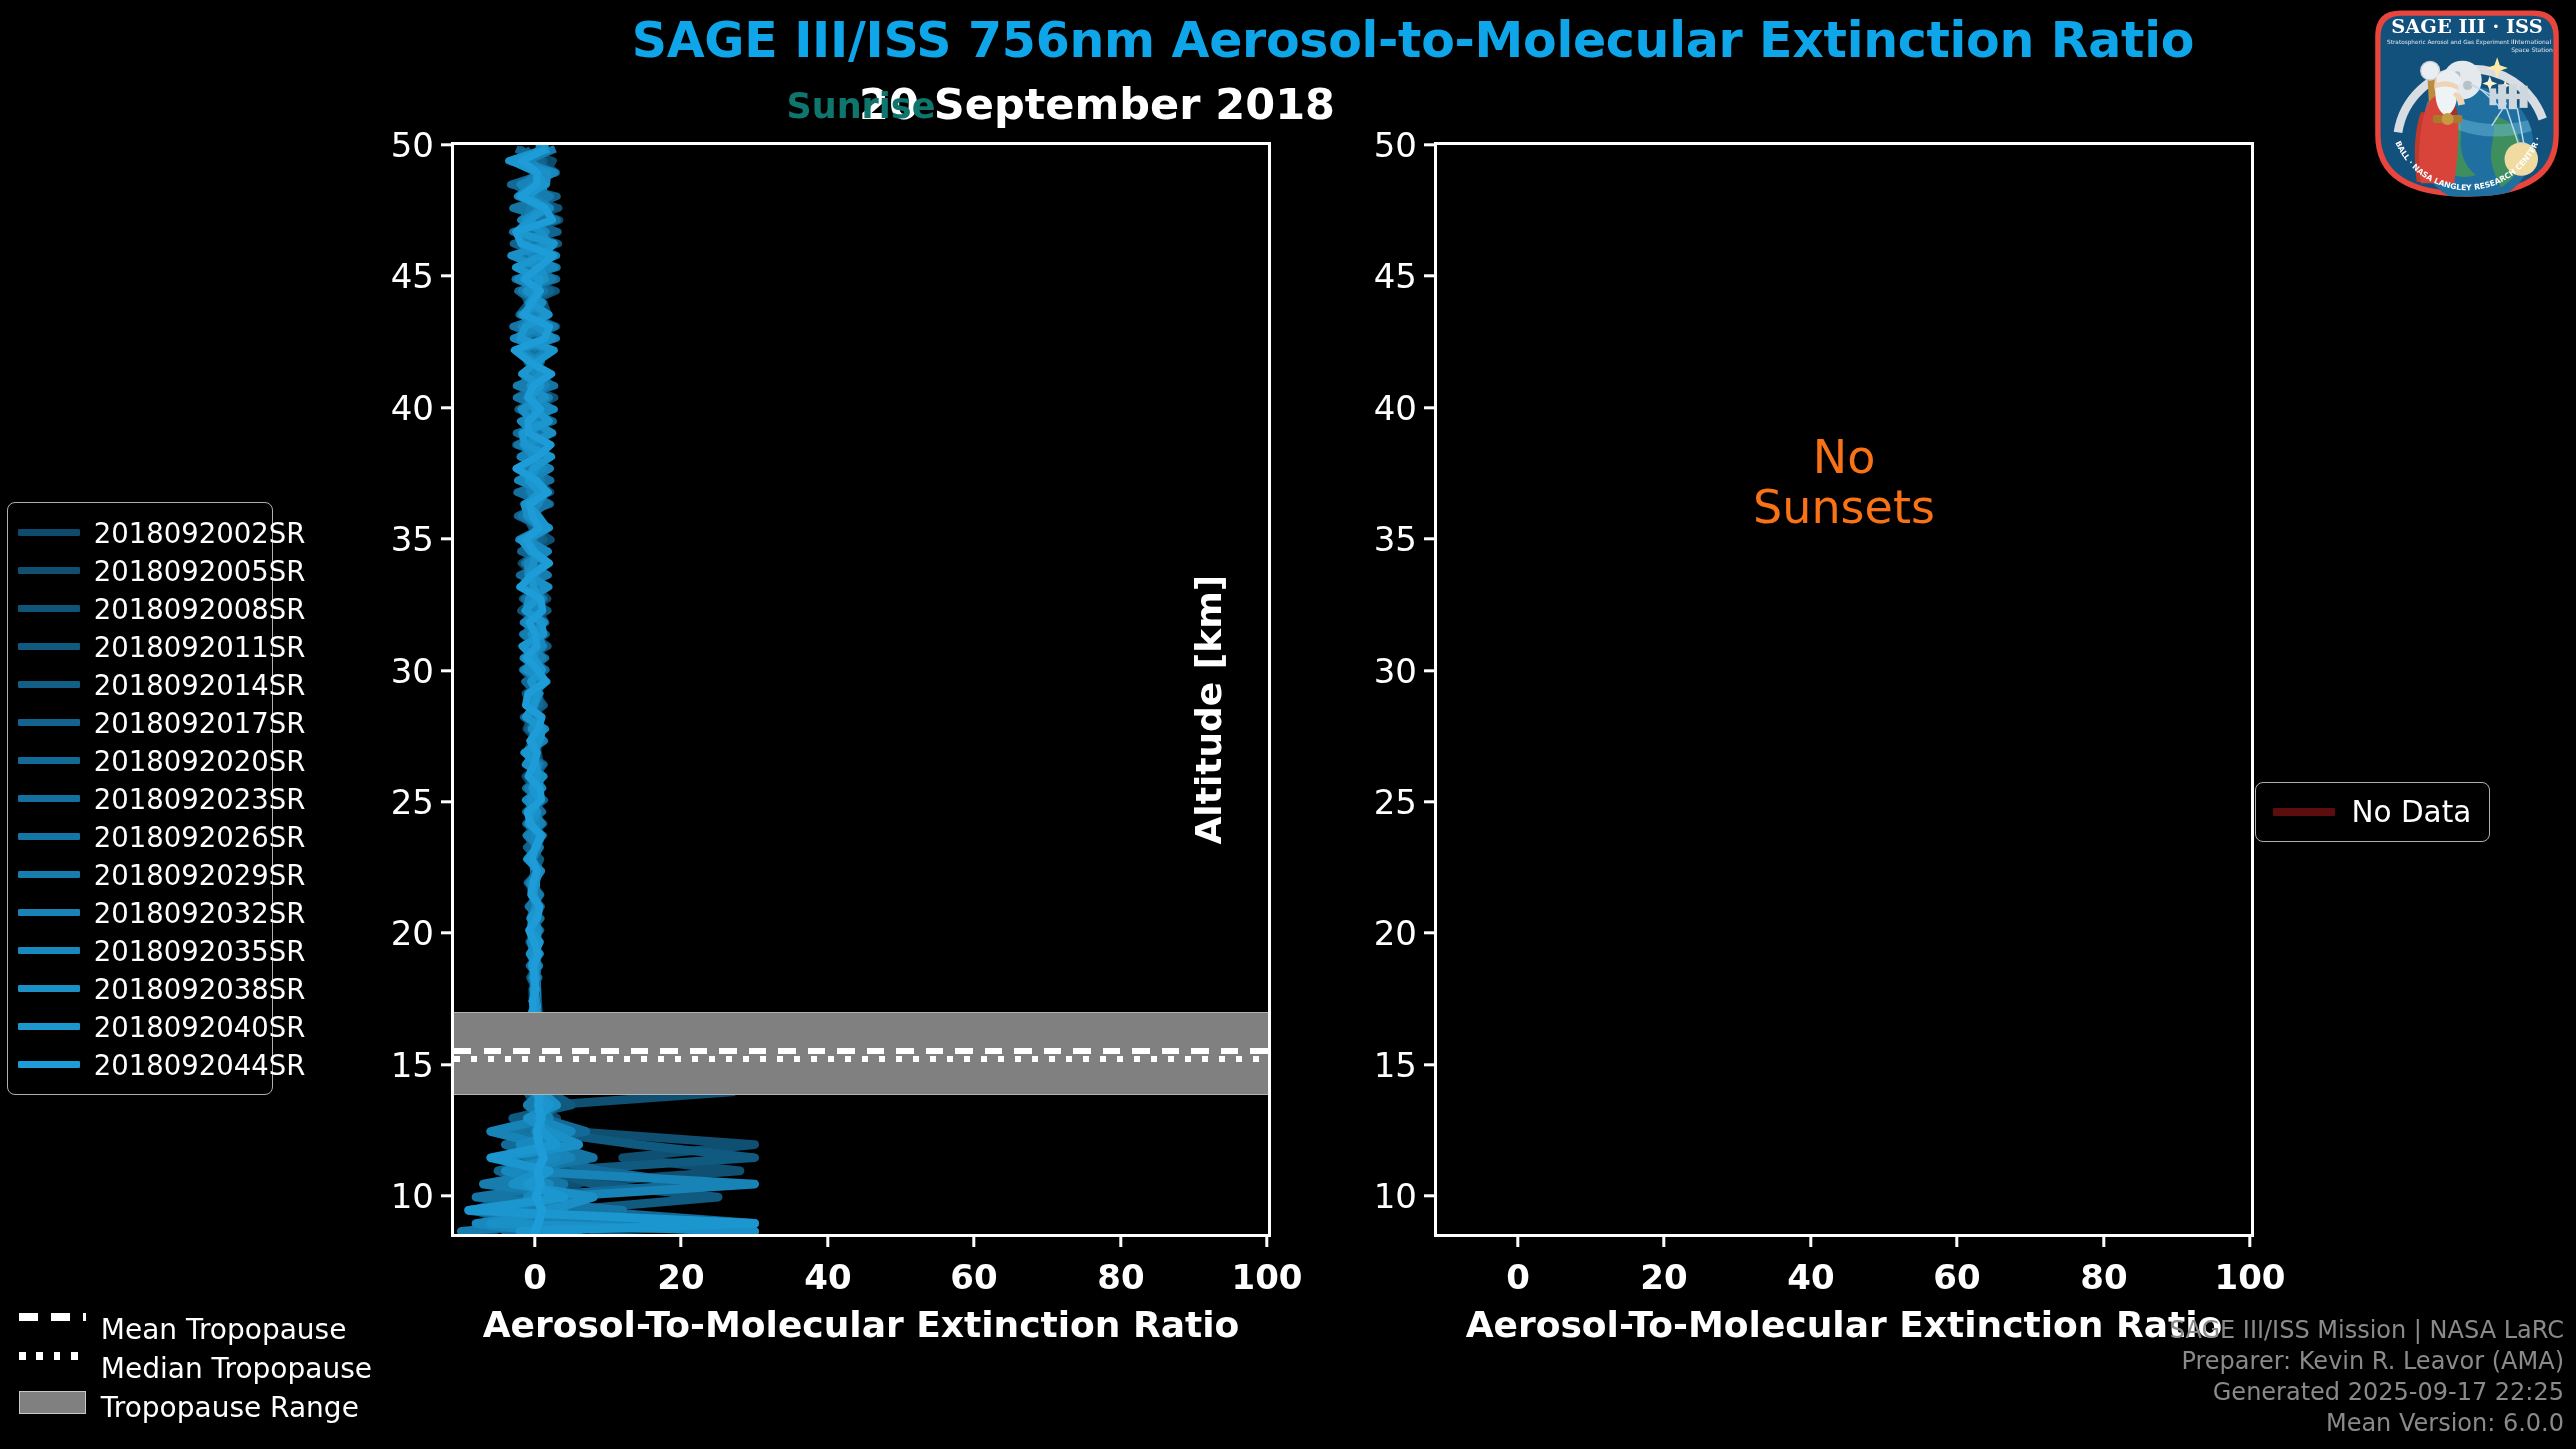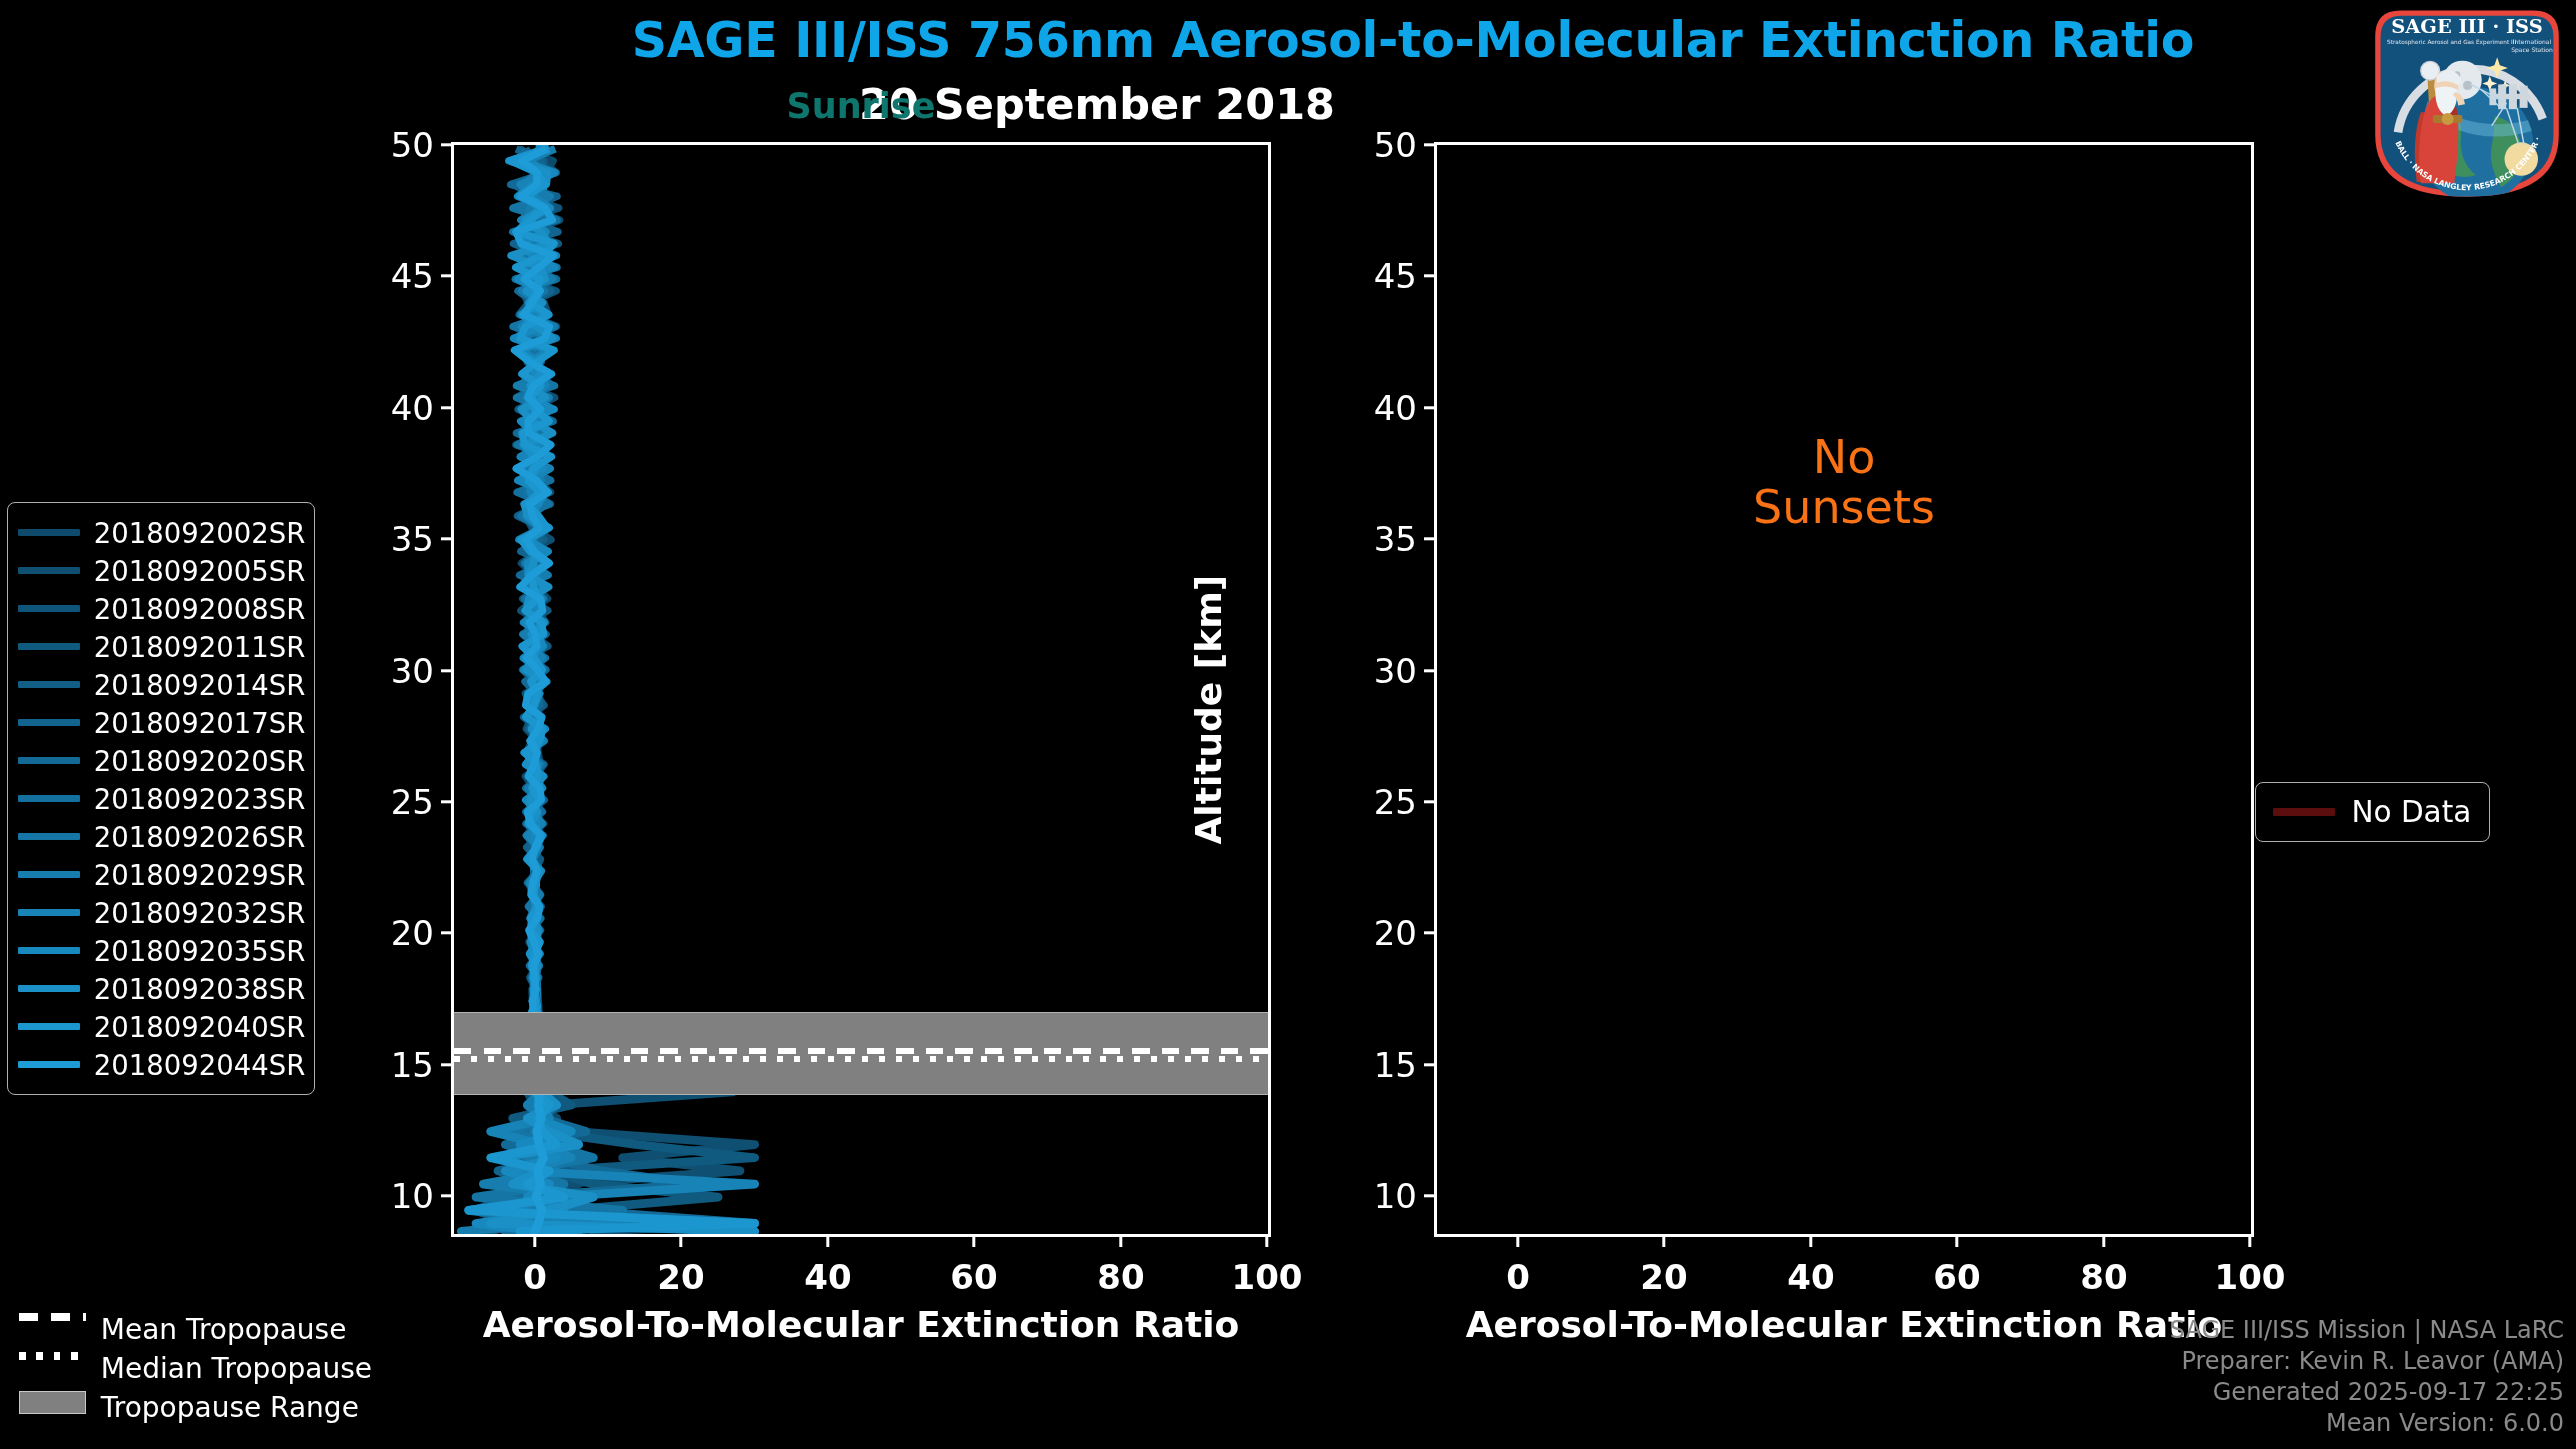--- a/index.html
+++ b/index.html
@@ -88,21 +88,21 @@
     position: absolute; left: 0; top: 288px; width: 100%;
     text-align: center; color: #f97316; font-size: 46px; line-height: 1.08;
     white-space: pre-line;
   }
 
   
   .legend-box {
     position: absolute; background: #000;
     border: 1.3px solid #b0b0b0; border-radius: 8px;
   }
-  #legend-series { left: 6.7px; top: 502px; width: 308px; padding: 10.7px 13.4px 10.7px 10.7px; }
+  #legend-series { left: 6.7px; top: 502px; width: 266px; padding: 10.7px 13.4px 10.7px 10.7px; }
   .legend-row { display: flex; align-items: center; height: 38px; }
   .legend-swatch { width: 62px; height: 6.7px; flex: 0 0 62px; border-radius: 1.3px; }
   .legend-text {
     flex: 1; color: #fff; font-size: 27.5px; text-align: right;
     white-space: nowrap; padding-left: 13.4px;
   }
 
   #legend-nodata {
     left: 2255px; top: 782px; padding: 12px 17.4px;
     display: flex; align-items: center;

